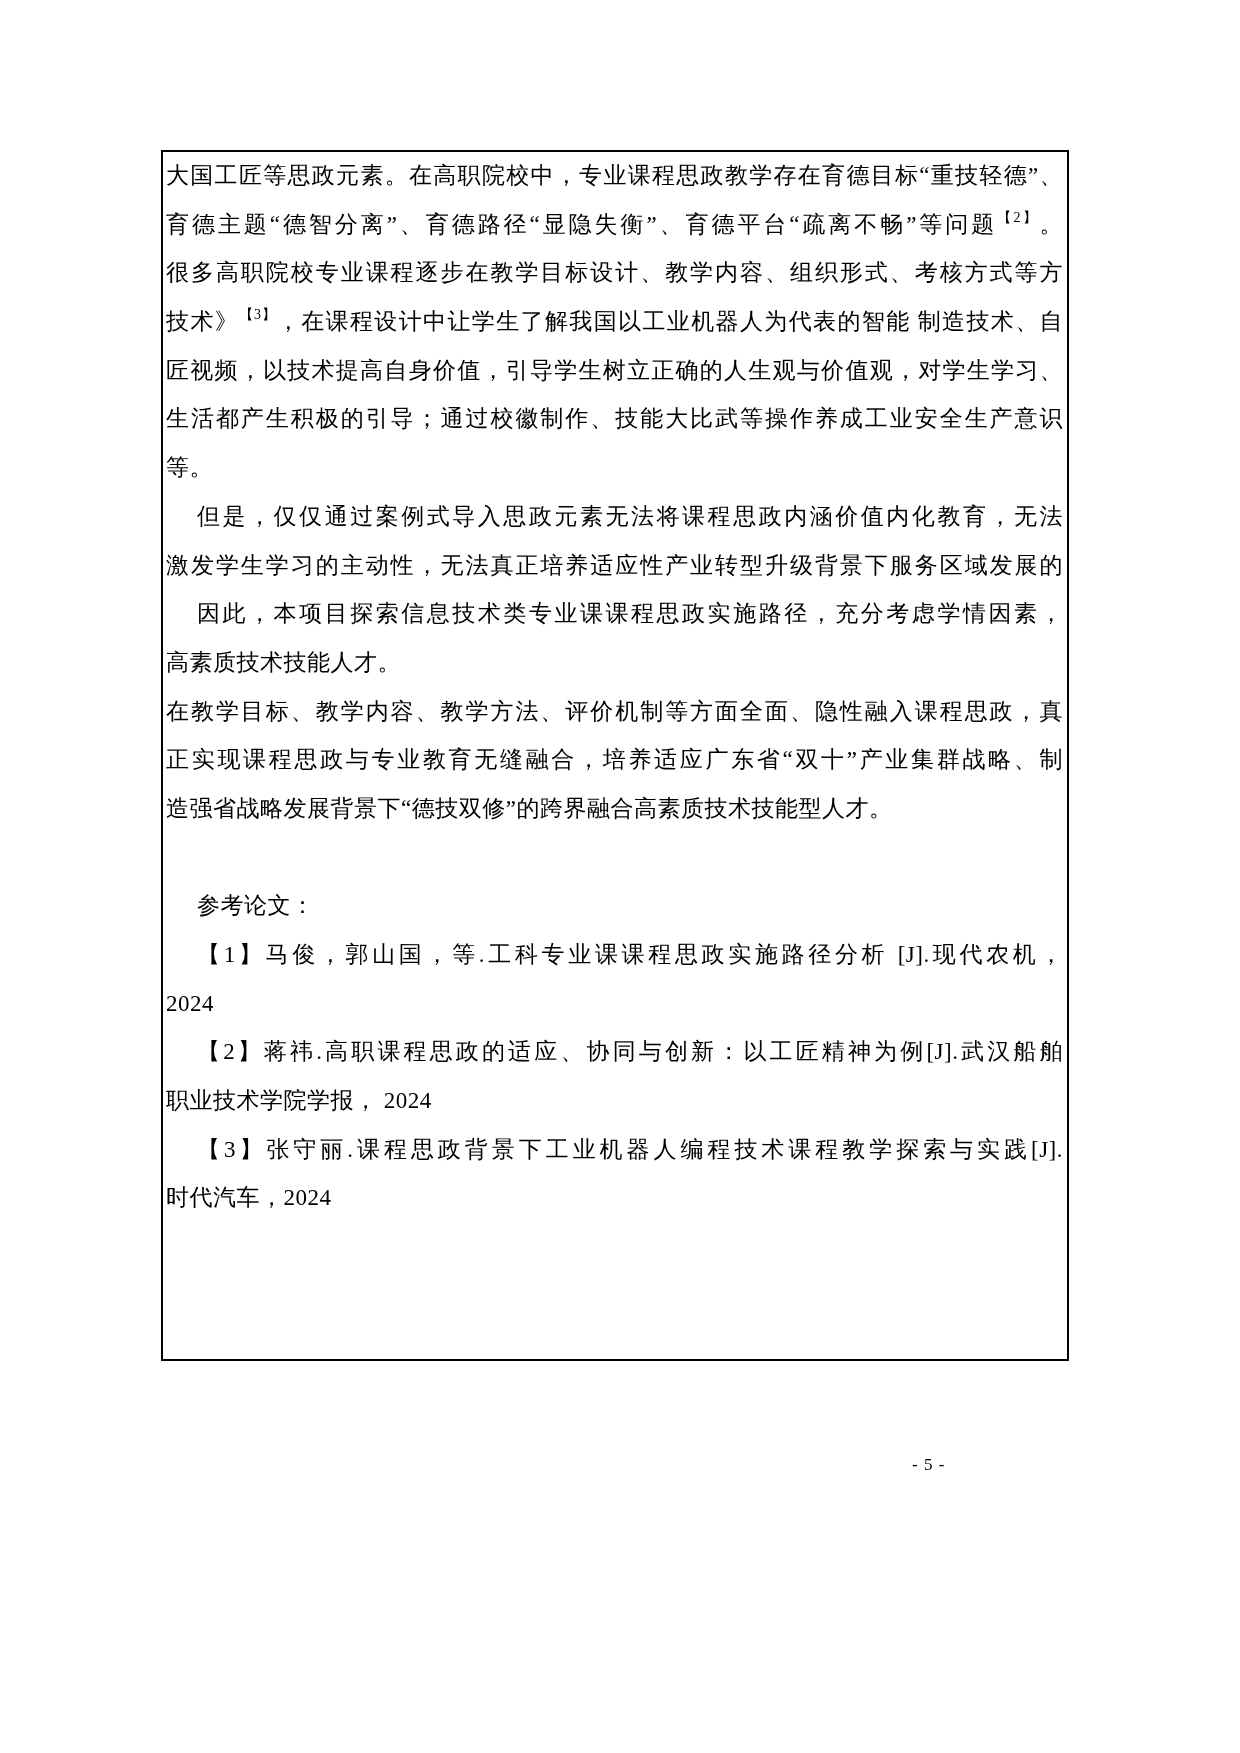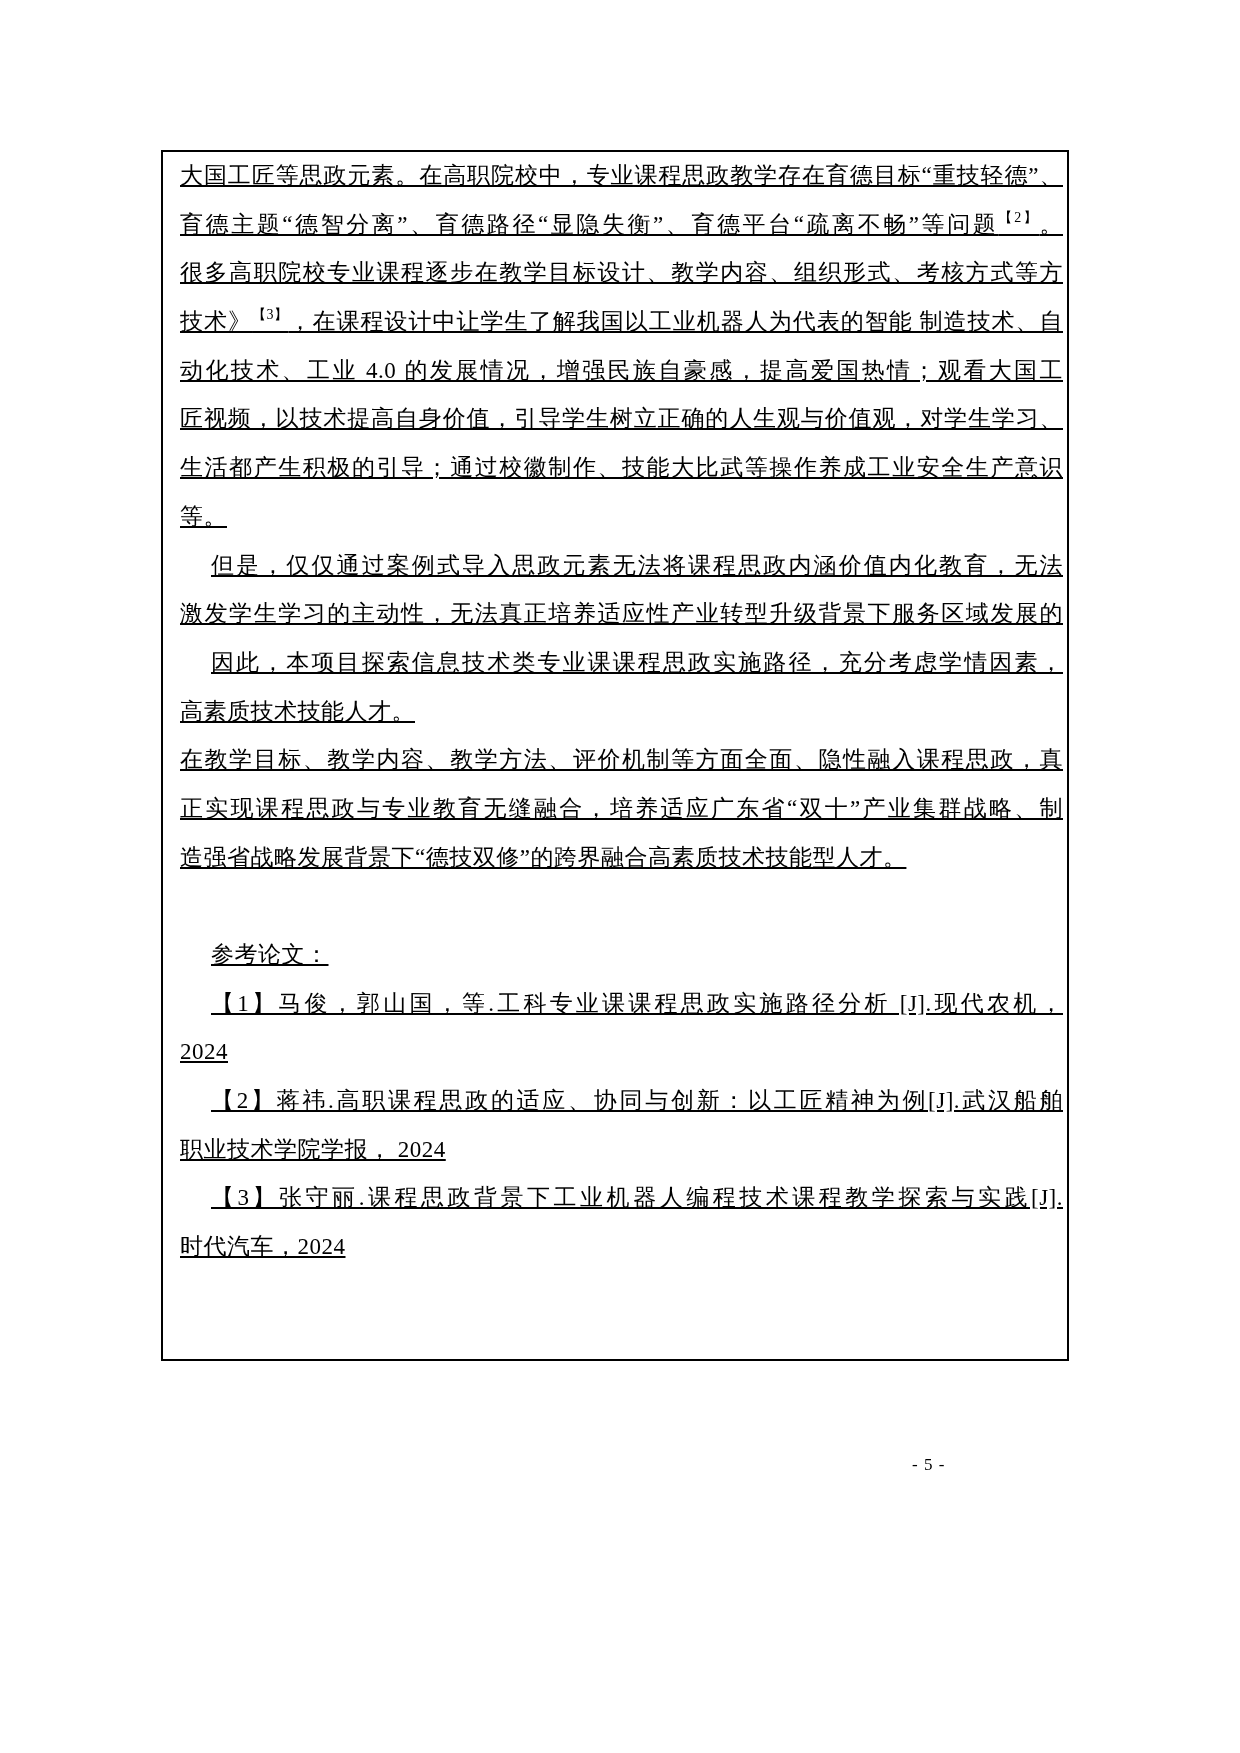--- a/index.html
+++ b/index.html
@@ -21,23 +21,22 @@
     background: #ffffff;
   }
   .text-box {
     position: absolute;
     left: 161px;
     top: 150px;
     width: 908px;
     height: 1211px;
     box-sizing: border-box;
     border: 2px solid #000000;
-    padding: 0 4px 0 17px;
+    padding: 0 4px 0 3px;
     overflow: hidden;
-    text-decoration: underline;
   }
   .line {
     font-size: 23px;
     line-height: 48.7px;
     height: 48.7px;
     letter-spacing: 0.5px;
     text-align: left;
     white-space: normal;
     overflow: hidden;
   }
@@ -68,21 +67,20 @@
 </style>
 </head>
 <body>
 
 <div class="page">
   <div class="text-box">
       <div class="line fill">大国工匠等思政元素。在高职院校中，专业课程思政教学存在育德目标“重技轻德”、</div>
       <div class="line fill"><span>育德主题“德智分离”、育德路径“显隐失衡”、育德平台“疏离不畅”等问题</span><span class="sup">【2】</span><span>。</span></div>
       <div class="line fill">很多高职院校专业课程逐步在教学目标设计、教学内容、组织形式、考核方式等方</div>
       <div class="line fill"><span>技术》</span><span class="sup">【3】</span><span>，在课程设计中让学生了解我国以工业机器人为代表的智能 制造技术、自</span></div>
-      <div class="line fill">动化技术、工业 4.0 的发展情况，增强民族自豪感，提高爱国热情；观看大国工</div>
       <div class="line fill">匠视频，以技术提高自身价值，引导学生树立正确的人生观与价值观，对学生学习、</div>
       <div class="line fill">生活都产生积极的引导；通过校徽制作、技能大比武等操作养成工业安全生产意识</div>
       <div class="line">等。</div>
       <div class="line indent fill">但是，仅仅通过案例式导入思政元素无法将课程思政内涵价值内化教育，无法</div>
       <div class="line fill">激发学生学习的主动性，无法真正培养适应性产业转型升级背景下服务区域发展的</div>
       <div class="line indent fill">因此，本项目探索信息技术类专业课课程思政实施路径，充分考虑学情因素，</div>
       <div class="line">高素质技术技能人才。</div>
       <div class="line fill">在教学目标、教学内容、教学方法、评价机制等方面全面、隐性融入课程思政，真</div>
       <div class="line fill">正实现课程思政与专业教育无缝融合，培养适应广东省“双十”产业集群战略、制</div>
       <div class="line">造强省战略发展背景下“德技双修”的跨界融合高素质技术技能型人才。</div>

